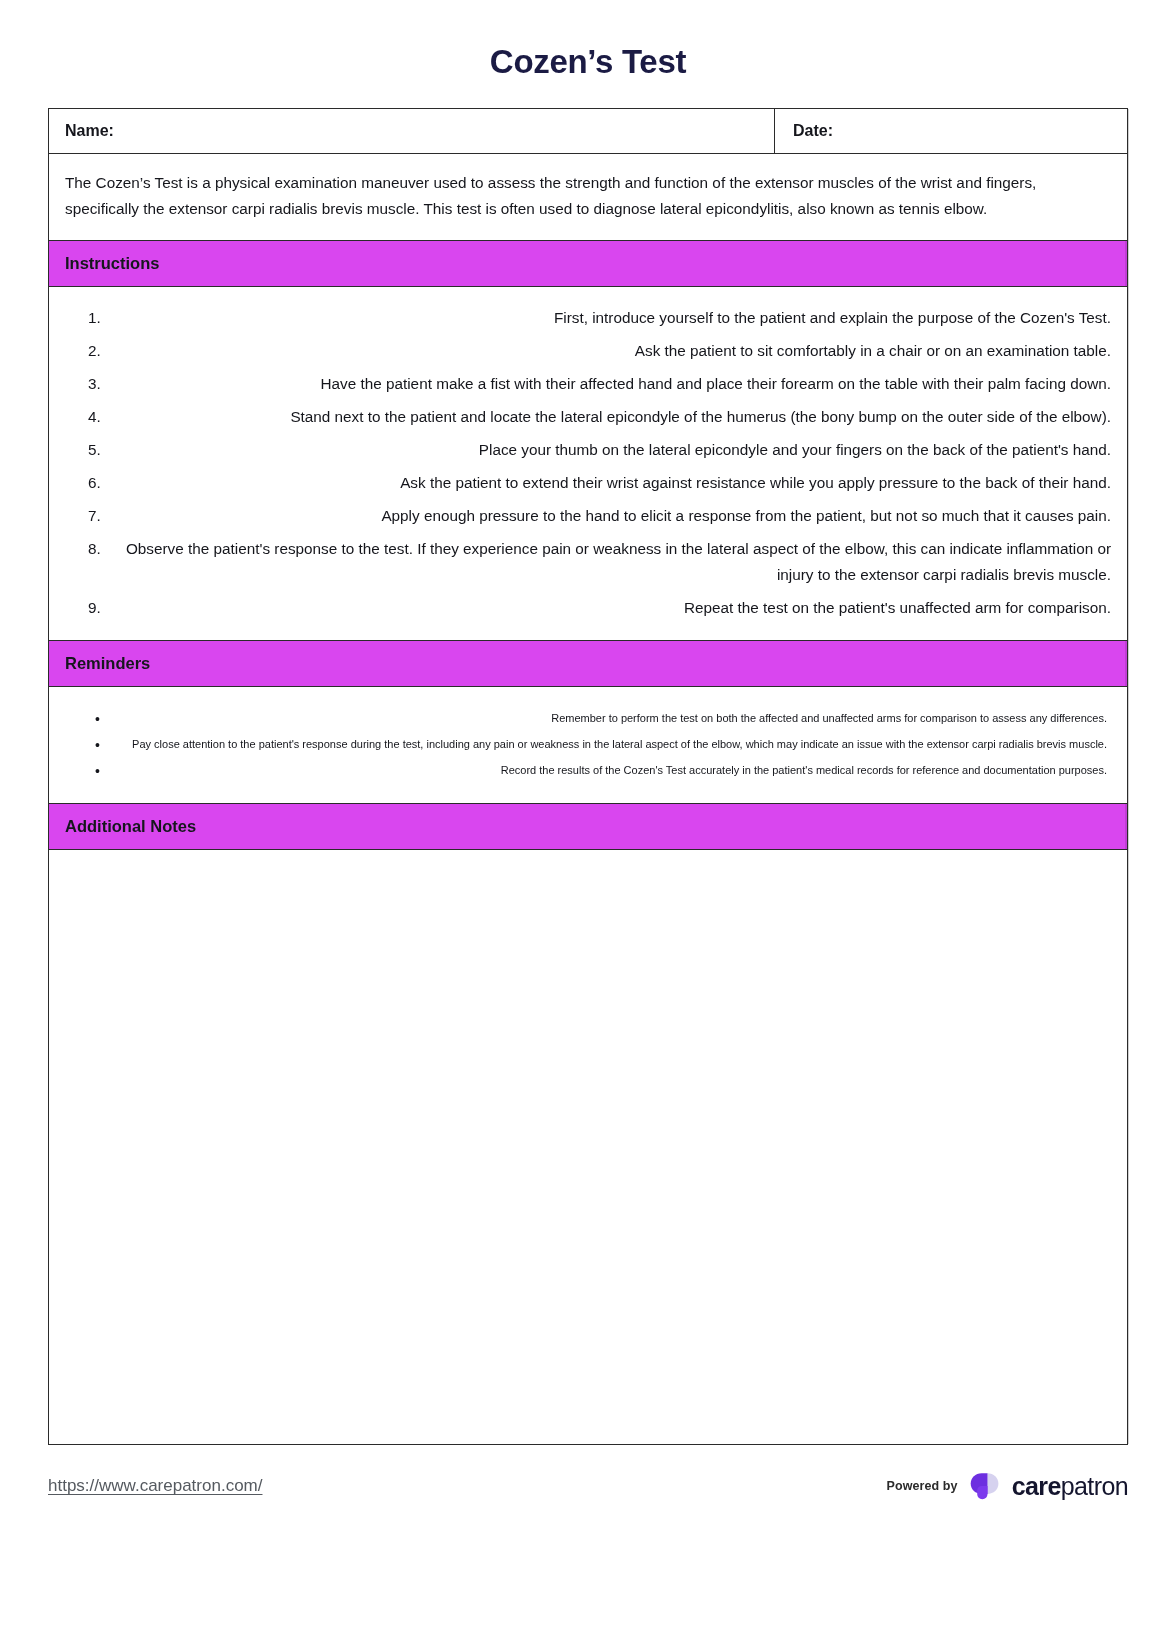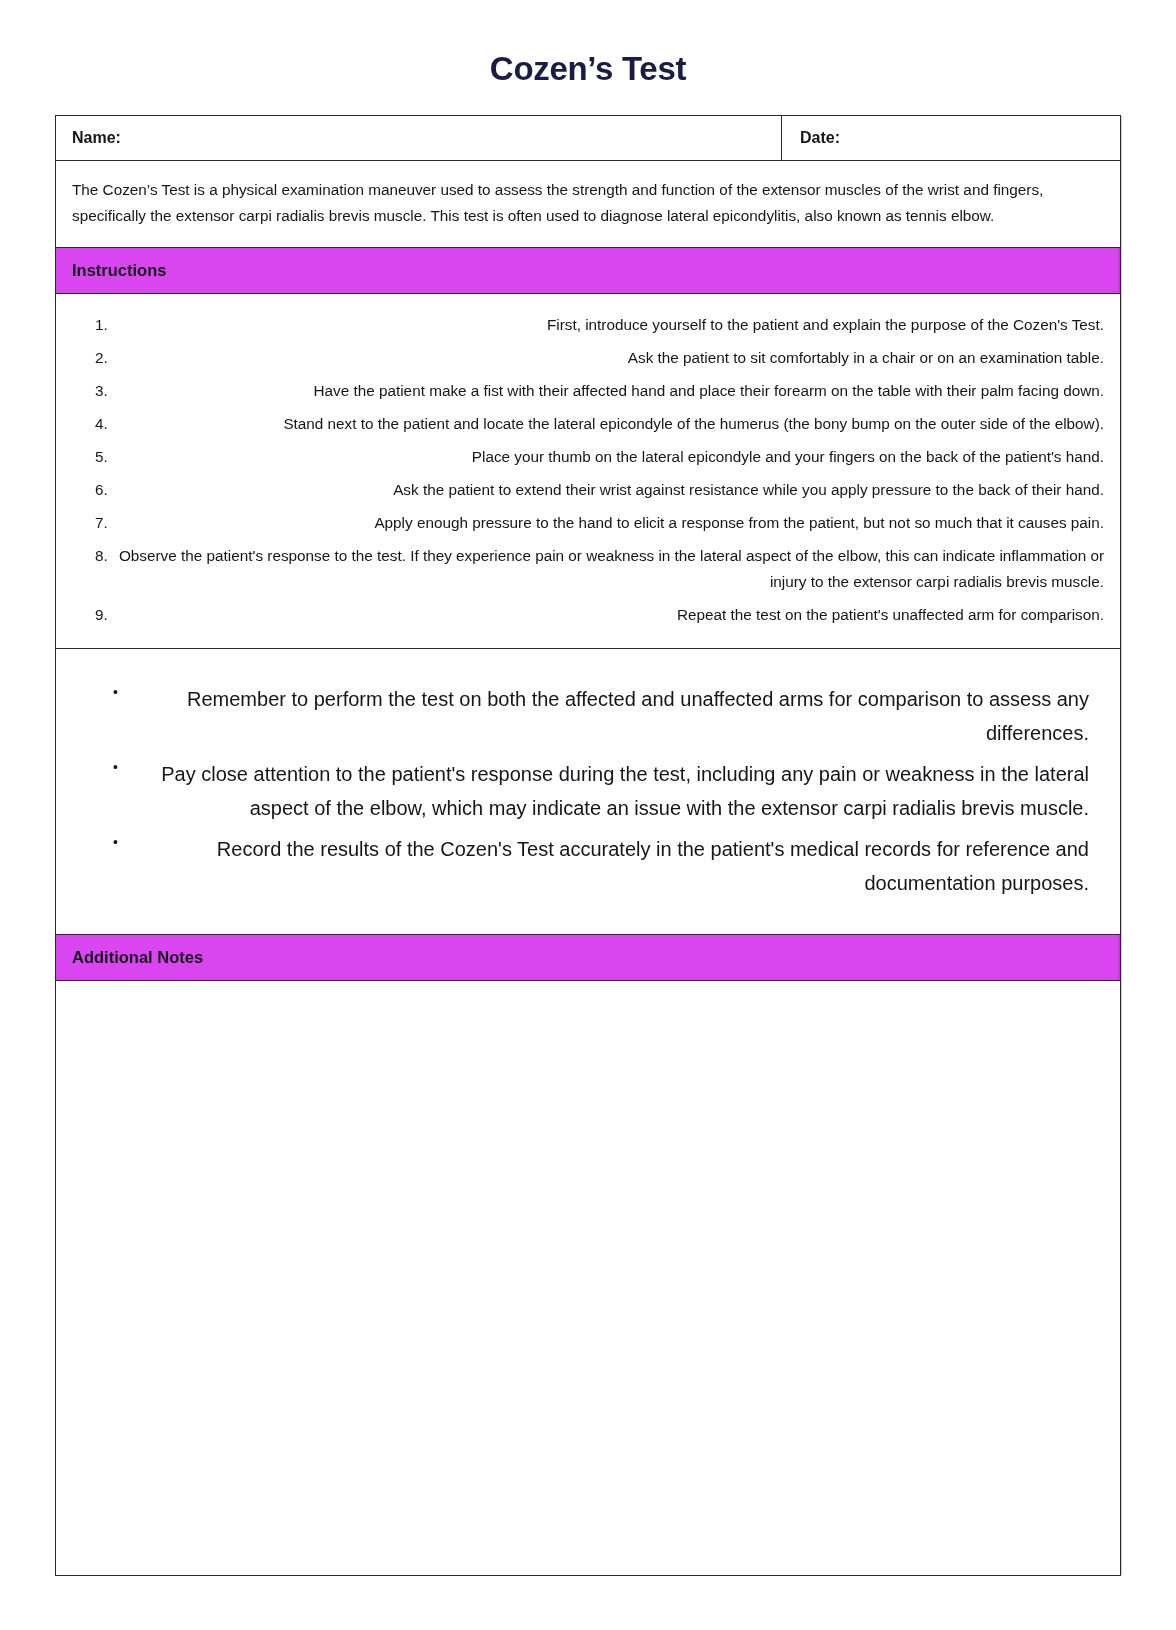--- a/index.html
+++ b/index.html
@@ -12,21 +12,21 @@
     width: 1176px;
     height: 1630px;
     font-family: "Liberation Sans", sans-serif;
     color: #15161c;
     position: relative;
   }
 
   .page {
     width: 1176px;
     height: 1624px;
-    padding: 11px;
+    padding: 4px;
     position: relative;
   }
 
   .title {
     text-align: center;
     font-size: 33px;
     font-weight: bold;
     color: #1b1b44;
     letter-spacing: -0.3px;
     margin: 0;
@@ -99,23 +99,23 @@
     font-size: 15.3px;
     line-height: 1.70;
   }
   ol.inst li {
     margin-bottom: 7px;
     padding-left: 4px;
   }
   ol.inst li:last-child { margin-bottom: 0; }
 
   ul.rem {
-    margin: 15px;
+    margin: 4px;
     padding-left: 26px;
-    font-size: 20px;
+    font-size: 11px;
     line-height: 1.70;
     list-style: none;
   }
   ul.rem li {
     margin-bottom: 7px;
     position: relative;
     padding-left: 16px;
   }
   ul.rem li:last-child { margin-bottom: 0; }
   ul.rem li:before {
@@ -201,27 +201,43 @@
         <li>Have the patient make a fist with their affected hand and place their forearm on the table with their palm facing down.</li>
         <li>Stand next to the patient and locate the lateral epicondyle of the humerus (the bony bump on the outer side of the elbow).</li>
         <li>Place your thumb on the lateral epicondyle and your fingers on the back of the patient's hand.</li>
         <li>Ask the patient to extend their wrist against resistance while you apply pressure to the back of their hand.</li>
         <li>Apply enough pressure to the hand to elicit a response from the patient, but not so much that it causes pain.</li>
         <li>Observe the patient's response to the test. If they experience pain or weakness in the lateral aspect of the elbow, this can indicate inflammation or injury to the extensor carpi radialis brevis muscle.</li>
         <li>Repeat the test on the patient's unaffected arm for comparison.</li>
       </ol>
     </div>
 
+    <div class="sect-head">Reminders</div>
     <div class="sect-body">
       <ul class="rem">
         <li>Remember to perform the test on both the affected and unaffected arms for comparison to assess any differences.</li>
         <li>Pay close attention to the patient's response during the test, including any pain or weakness in the lateral aspect of the elbow, which may indicate an issue with the extensor carpi radialis brevis muscle.</li>
         <li>Record the results of the Cozen's Test accurately in the patient's medical records for reference and documentation purposes.</li>
       </ul>
     </div>
 
     <div class="sect-head">Additional Notes</div>
     <div class="notes-area"></div>
 
   </div>
 
+  <div class="footer">
+    <a class="footer-url" href="#">https://www.carepatron.com/</a>
+
+    <div class="powered">
+      <span class="powered-by">Powered by</span>
+      <span class="logo-mark">
+        <svg width="36" height="30" viewBox="0 0 36 30" xmlns="http://www.w3.org/2000/svg">
+          <path d="M20.5 2.2 C26.6 2.2 31.4 6.6 31.4 12.6 C31.4 18.6 26.6 23.0 20.5 23.0 L20.5 2.2 Z" fill="#d6d2ef"></path>
+          <path d="M14.6 2.2 L20.5 2.2 L20.5 23.0 L14.6 23.0 C8.5 23.0 3.7 18.6 3.7 12.6 C3.7 6.6 8.5 2.2 14.6 2.2 Z" fill="#6d2fe0"></path>
+          <path d="M14.6 15.0 L20.5 15.0 L20.5 23.0 C20.5 26.0 18.2 28.2 15.3 28.2 C12.4 28.2 10.2 26.0 10.2 23.1 L10.2 19.3 C10.2 16.9 12.1 15.0 14.6 15.0 Z" fill="#7c3aed"></path>
+        </svg>
+      </span>
+      <span class="logo-word"><b>care</b><span>patron</span></span>
+    </div>
+  </div>
 
 </div>
 
 </body></html>

